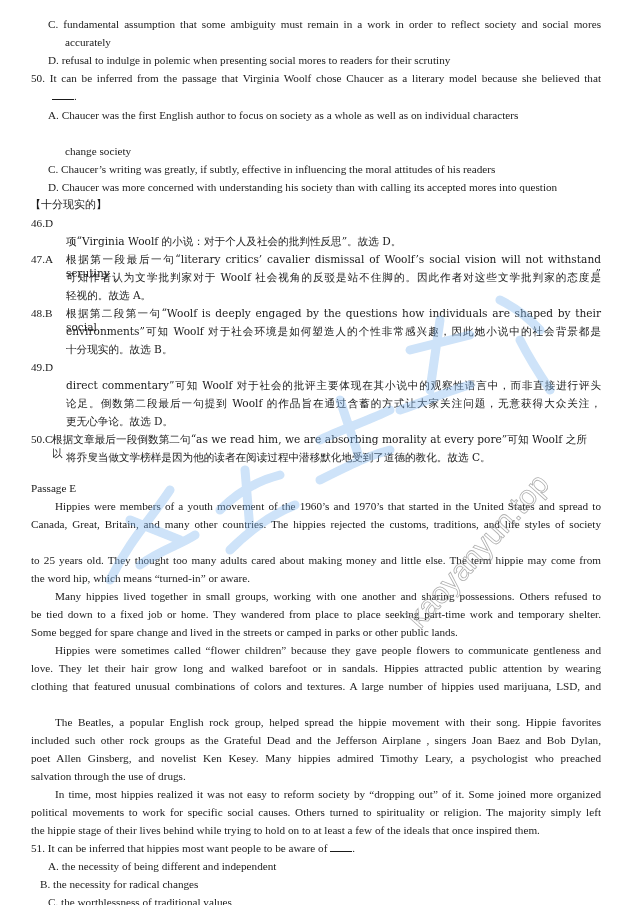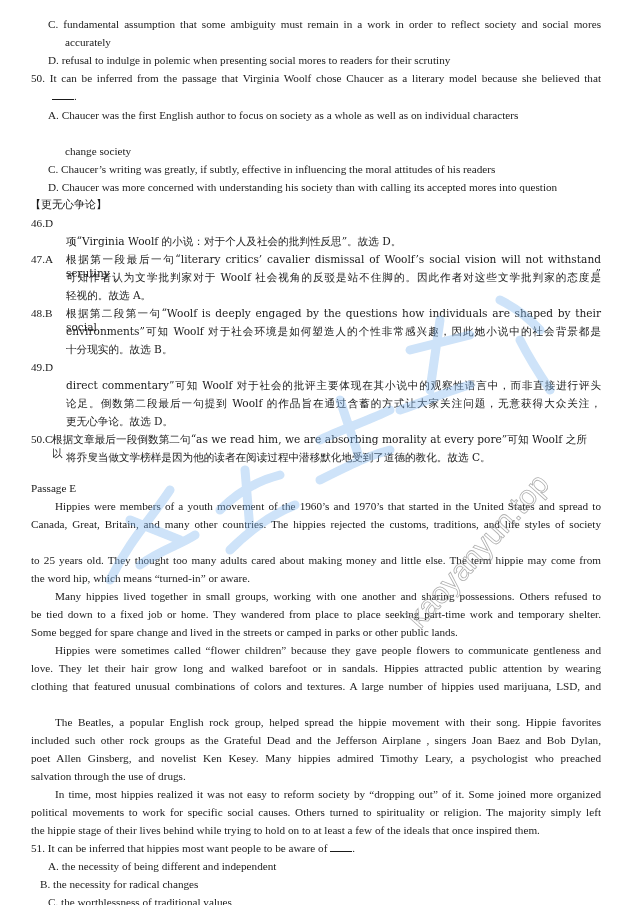--- a/index.html
+++ b/index.html
@@ -29,21 +29,21 @@
   <div class="line" style="left:65px; top:35px;">accurately</div>
   <div class="line" style="left:48px; top:53px;">D. refusal to indulge in polemic when presenting social mores to readers for their scrutiny</div>
 
   <div class="line just" style="left:31px; top:71px; width:570px;">50. It can be inferred from the passage that Virginia Woolf chose Chaucer as a literary model because she believed that</div>
   <div class="line" style="left:52px; top:89px;"><span class="blank"></span><span>.</span></div>
   <div class="line" style="left:48px; top:108px;">A. Chaucer was the first English author to focus on society as a whole as well as on individual characters</div>
   <div class="line" style="left:65px; top:144px;">change society</div>
   <div class="line" style="left:48px; top:162px;">C. Chaucer’s writing was greatly, if subtly, effective in influencing the moral attitudes of his readers</div>
   <div class="line" style="left:48px; top:180px;">D. Chaucer was more concerned with understanding his society than with calling its accepted mores into question</div>
 
-  <div class="line header-cn" style="left:30px; top:198px;">【更无心争论】</div>
+  <div class="line header-cn" style="left:30px; top:198px;">【十分现实的】</div>
 
   <div class="line" style="left:31px; top:216px;">46.D</div>
   <div class="line cn" style="left:66px; top:234px;">项“Virginia Woolf 的小说：对于个人及社会的批判性反思”。故选 D。</div>
 
   <div class="line" style="left:31px; top:252px;">47.A</div>
   <div class="line cn just" style="left:66px; top:252px; width:535px;">根据第一段最后一句“literary critics’ cavalier dismissal of Woolf’s social vision will not withstand scrutiny ”</div>
   <div class="line cn just" style="left:66px; top:270px; width:535px;">可知作者认为文学批判家对于 Woolf 社会视角的反驳是站不住脚的。因此作者对这些文学批判家的态度是</div>
   <div class="line cn" style="left:66px; top:288px;">轻视的。故选 A。</div>
 
   <div class="line" style="left:31px; top:306px;">48.B</div>

